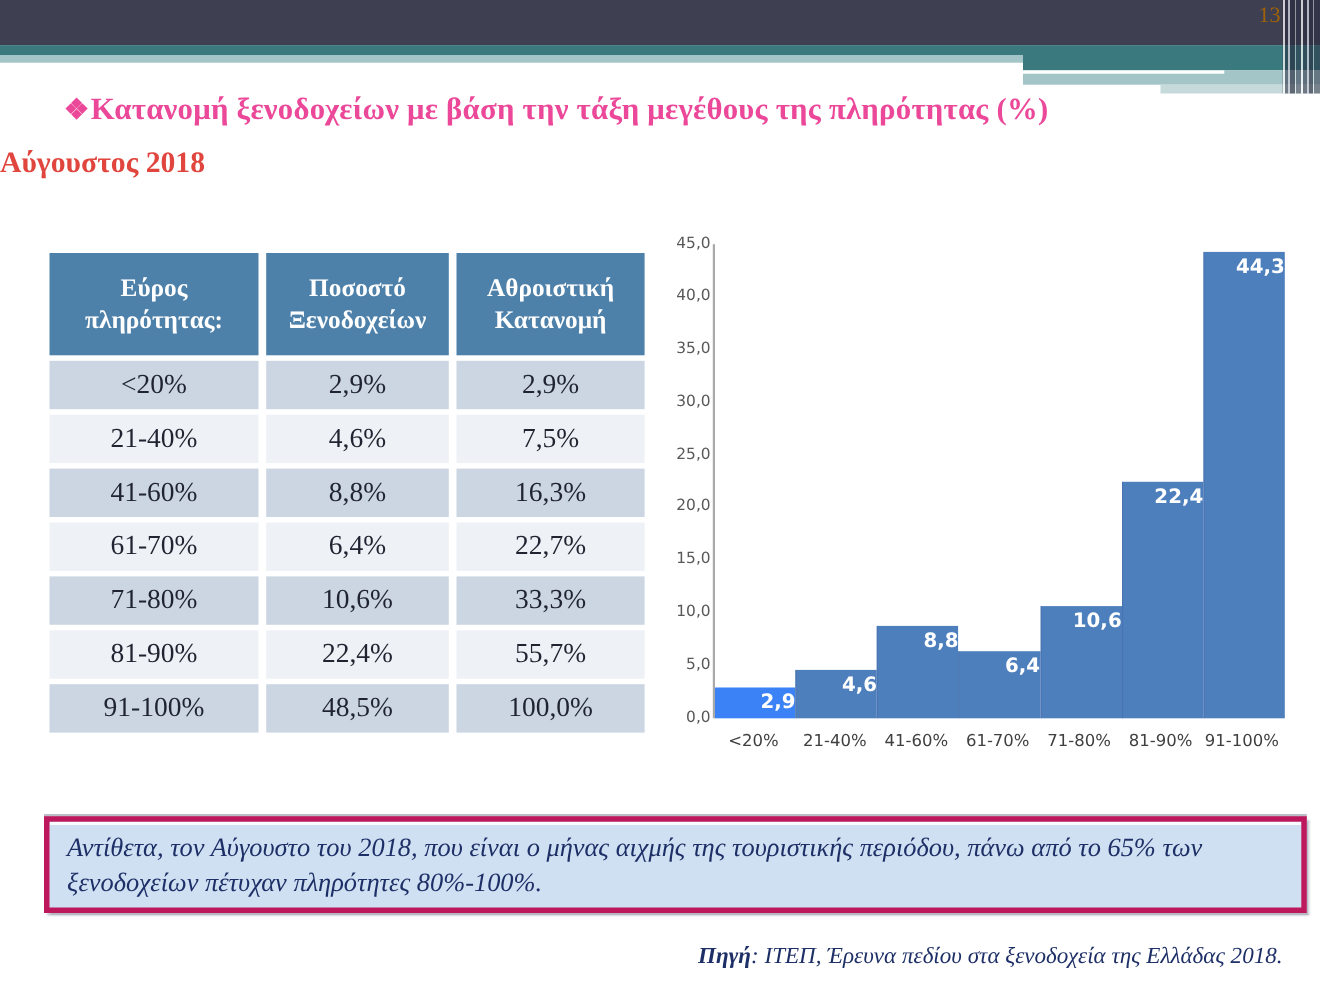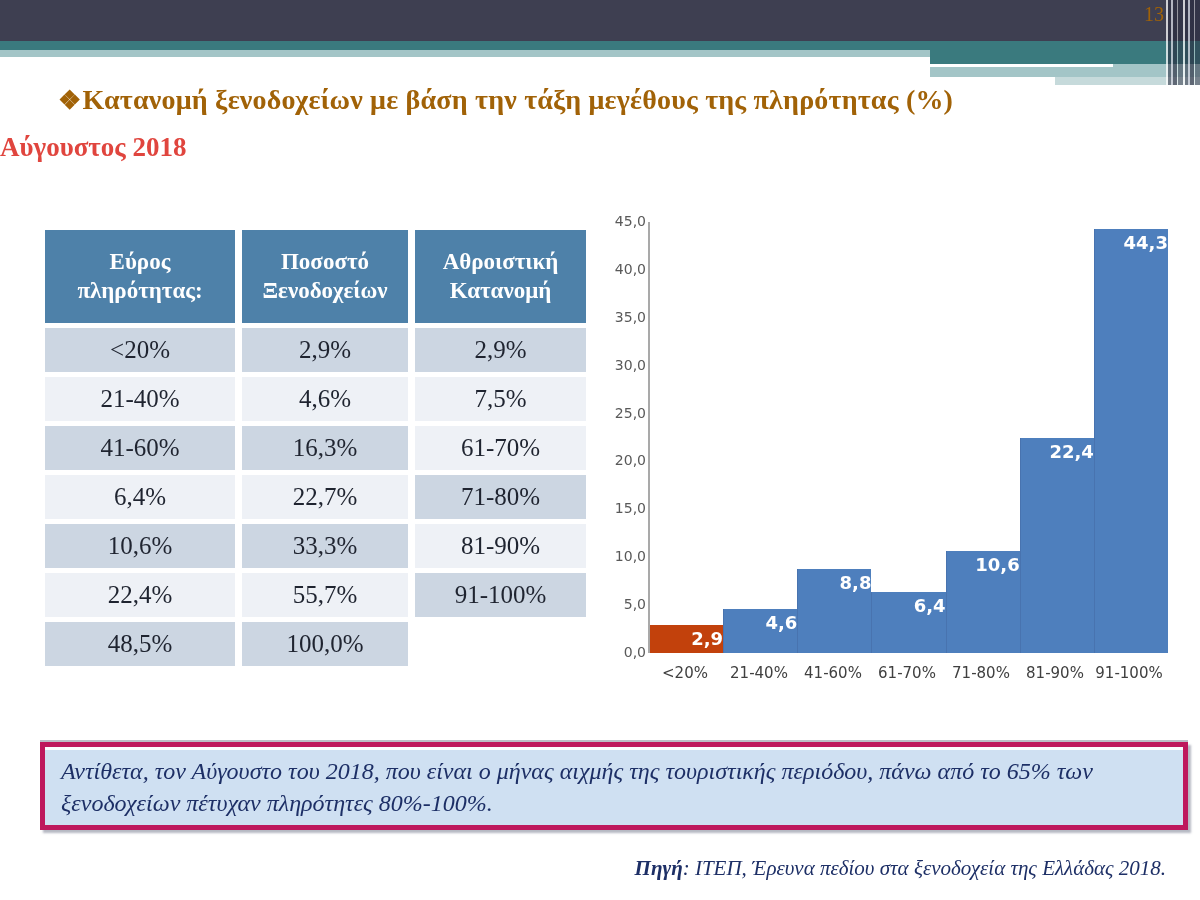--- a/index.html
+++ b/index.html
@@ -26,21 +26,21 @@
       rgba(40,42,62,0.65) 7px 11px,
       rgba(255,255,255,0.45) 11px 12px,
       rgba(40,42,62,0.5) 12px 17px);
   }
   .page-number{
     right:36px;top:3px;color:#a16207;font-size:20px;line-height:1.1;
     font-family:"Liberation Serif","DejaVu Serif",serif;
   }
   
   .slide-title{
-    left:58px;top:84px;width:1110px;color:#a16207;font-weight:bold;
+    left:58px;top:84px;width:1110px;color:#ec4899;font-weight:bold;
     font-size:28px;white-space:nowrap;letter-spacing:0.2px;
   }
   .slide-title .bullet{font-size:26px;margin-right:1px;}
   .slide-subtitle{
     left:0;top:132px;width:1200px;text-align:left;color:#e0453e;
     font-weight:bold;font-size:27px;
   }
   
   .occ-table{
     left:45px;top:230px;
@@ -123,20 +123,21 @@
     <div class="hcell">Εύρος πληρότητας:</div>
     <div class="hcell">Ποσοστό Ξενοδοχείων</div>
     <div class="hcell">Αθροιστική Κατανομή</div>
     <div class="cell row-a">&lt;20%</div>
     <div class="cell row-a">2,9%</div>
     <div class="cell row-a">2,9%</div>
     <div class="cell row-b">21-40%</div>
     <div class="cell row-b">4,6%</div>
     <div class="cell row-b">7,5%</div>
     <div class="cell row-a">41-60%</div>
+    <div class="cell row-a">8,8%</div>
     <div class="cell row-a">16,3%</div>
     <div class="cell row-b">61-70%</div>
     <div class="cell row-b">6,4%</div>
     <div class="cell row-b">22,7%</div>
     <div class="cell row-a">71-80%</div>
     <div class="cell row-a">10,6%</div>
     <div class="cell row-a">33,3%</div>
     <div class="cell row-b">81-90%</div>
     <div class="cell row-b">22,4%</div>
     <div class="cell row-b">55,7%</div>
@@ -151,21 +152,21 @@
     <div class="chart-ylabel" style="left: 600px; top: 308.778px;">35,0</div>
     <div class="chart-ylabel" style="left: 600px; top: 356.667px;">30,0</div>
     <div class="chart-ylabel" style="left: 600px; top: 404.556px;">25,0</div>
     <div class="chart-ylabel" style="left: 600px; top: 452.444px;">20,0</div>
     <div class="chart-ylabel" style="left: 600px; top: 500.333px;">15,0</div>
     <div class="chart-ylabel" style="left: 600px; top: 548.222px;">10,0</div>
     <div class="chart-ylabel" style="left: 600px; top: 596.111px;">5,0</div>
     <div class="chart-ylabel" style="left: 600px; top: 644px;">0,0</div>
   </div>
 <div class="abs chart-plot" id="chart-plot">
-    <div class="chart-bar" style="height: 6.44444%; background: #c2410c;">
+    <div class="chart-bar" style="height: 6.44444%; background: #3b82f6;">
       <span class="val" style="color: rgb(255, 255, 255);">2,9</span>
     </div>
     <div class="chart-bar" style="height: 10.2222%; background: rgb(78, 127, 189);">
       <span class="val" style="color: rgb(255, 255, 255);">4,6</span>
     </div>
     <div class="chart-bar" style="height: 19.5556%; background: rgb(78, 127, 189);">
       <span class="val" style="color: rgb(255, 255, 255);">8,8</span>
     </div>
     <div class="chart-bar" style="height: 14.2222%; background: rgb(78, 127, 189);">
       <span class="val" style="color: rgb(255, 255, 255);">6,4</span>

